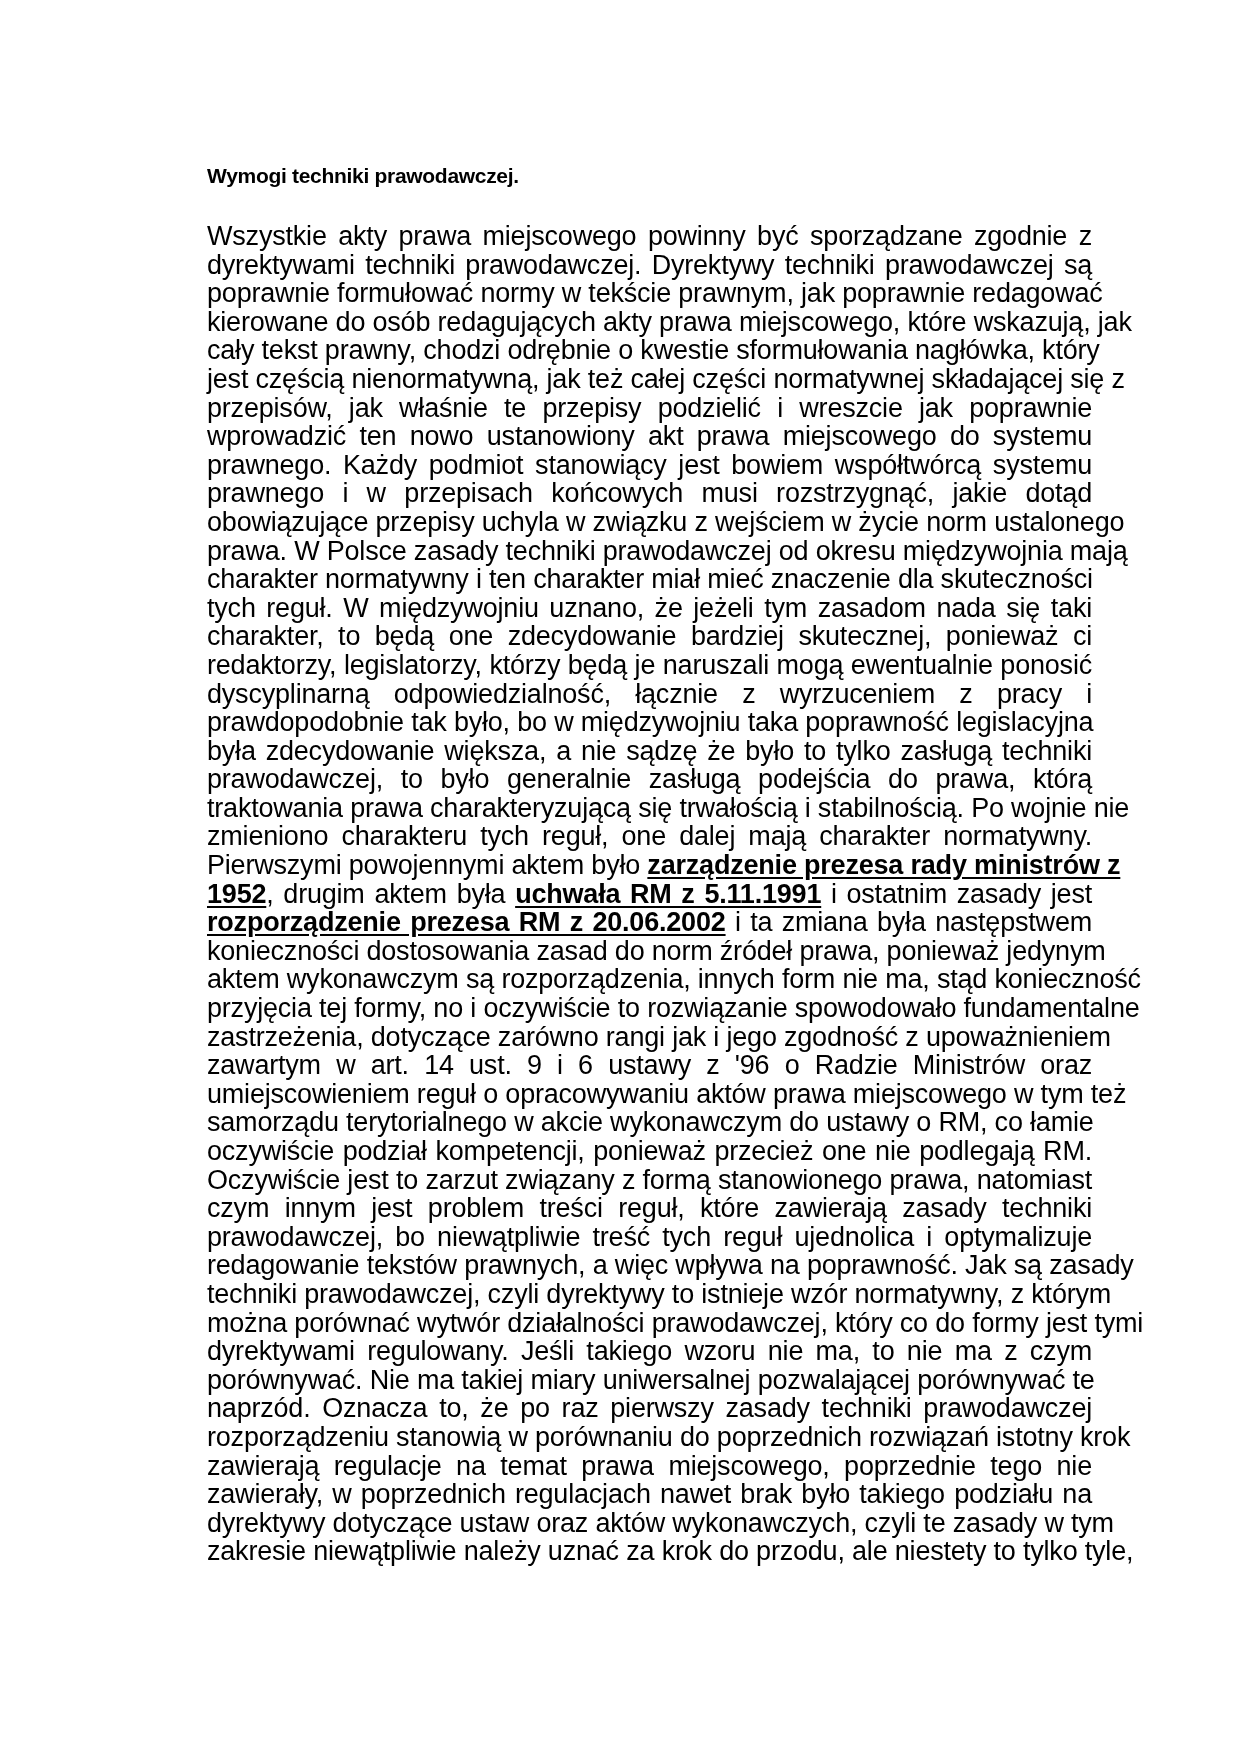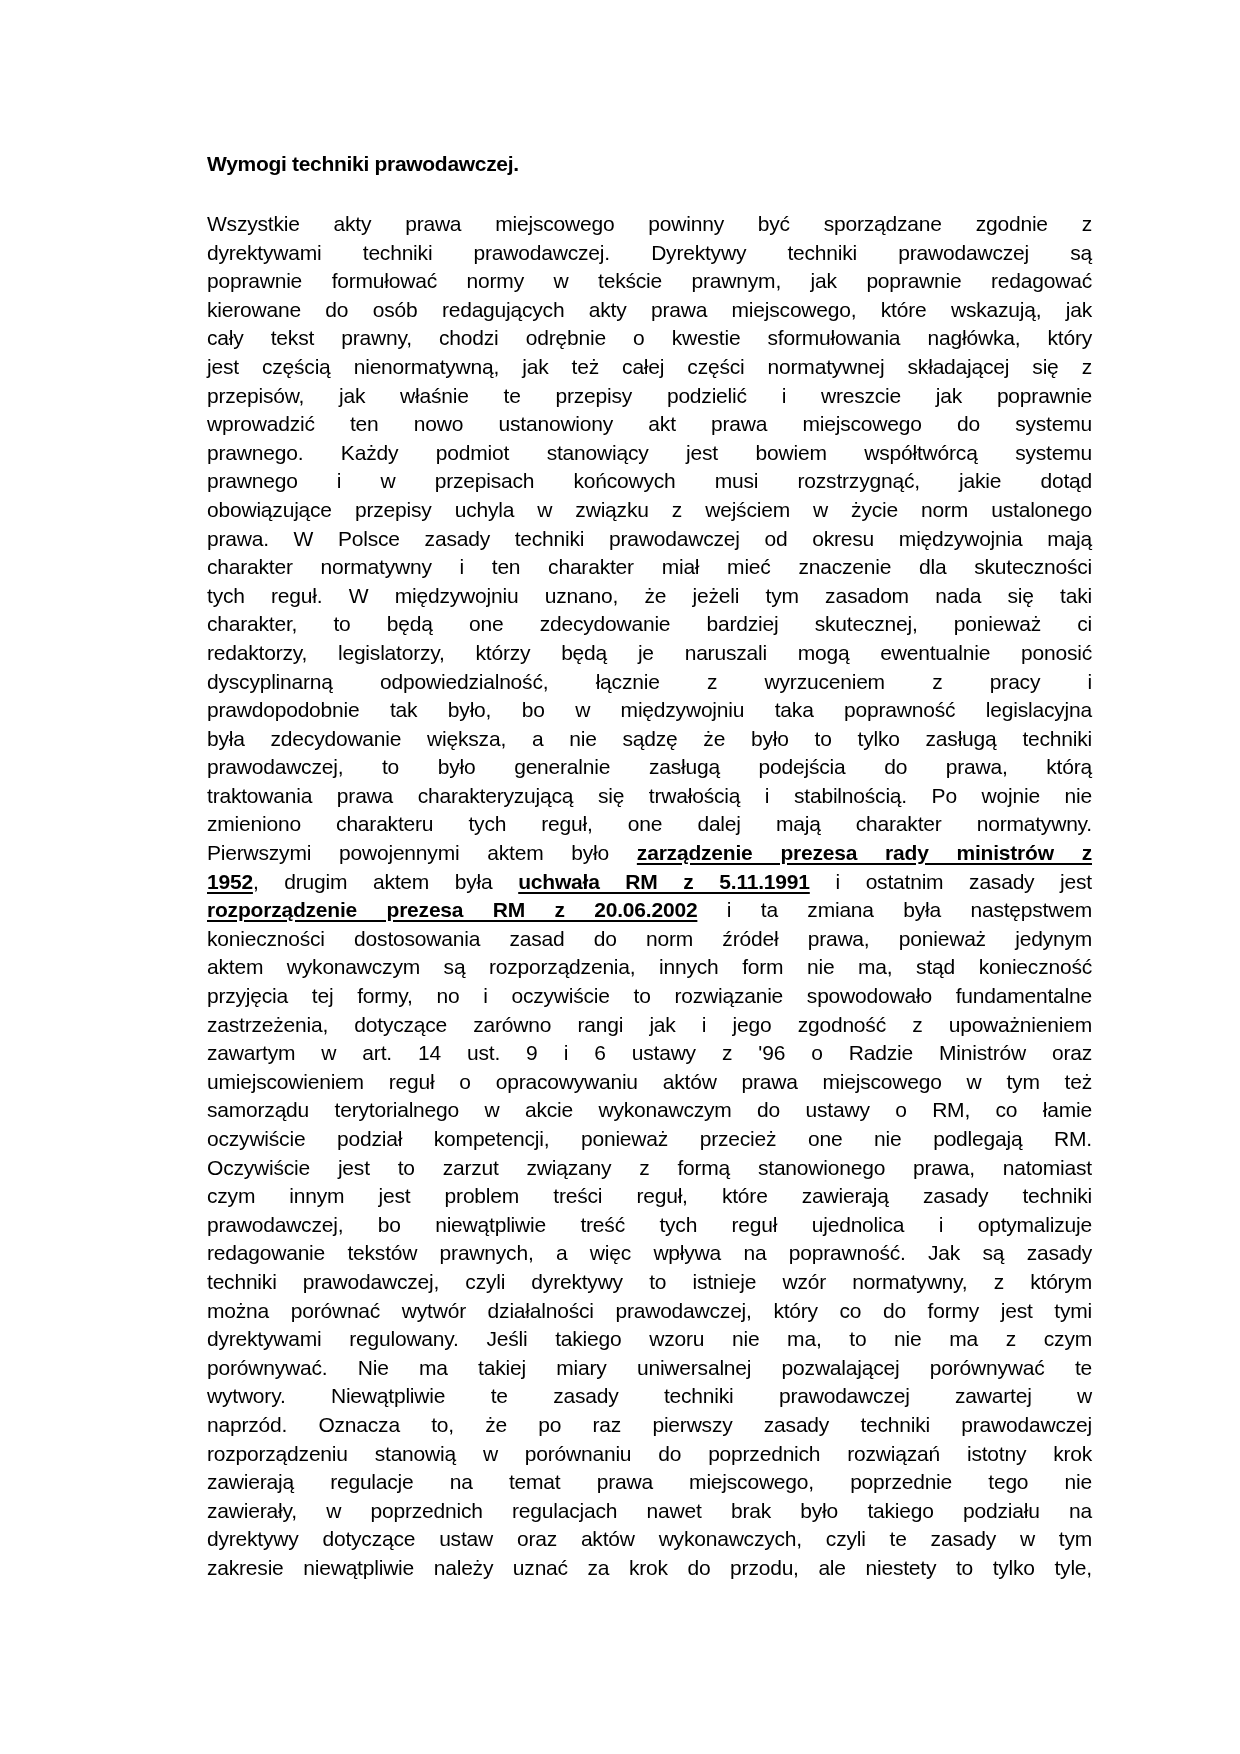--- a/index.html
+++ b/index.html
@@ -1,19 +1,19 @@
 <!DOCTYPE html>
 <html><head>
 <meta charset="utf-8">
 <style>
   html, body { margin:0; padding:0; background:#ffffff; }
   body { width:1240px; height:1754px; position:relative; overflow:hidden; }
   .page { position:absolute; left:207px; top:148px; width:885px; color:#000; font-family:"Liberation Sans", sans-serif; }
-  .title { font-weight:bold; font-size:21px; line-height:24px; margin:4px 0 34px 0; letter-spacing:-0.3px; }
-  .line { font-size:21px; line-height:28.6px; height:28.6px; white-space:nowrap; text-align:justify; text-align-last:justify; overflow:visible; letter-spacing:-0.2px; }
+  .title { font-weight:bold; font-size:21px; line-height:24px; margin:16px 0 34px 0; letter-spacing:-0.3px; }
+  .line { font-size:27px; line-height:28.6px; height:28.6px; white-space:nowrap; text-align:justify; text-align-last:justify; overflow:visible; letter-spacing:-0.2px; }
   .u { text-decoration:underline; text-underline-offset:3px;font-weight:bold; }
 </style>
 </head>
 <body>
 
 <div class="page">
   <div class="title">Wymogi techniki prawodawczej.</div>
   <div>
     <div class="line">Wszystkie akty prawa miejscowego powinny być sporządzane zgodnie z</div>
     <div class="line">dyrektywami techniki prawodawczej. Dyrektywy techniki prawodawczej są</div>
@@ -49,21 +49,20 @@
     <div class="line">samorządu terytorialnego w akcie wykonawczym do ustawy o RM, co łamie</div>
     <div class="line">oczywiście podział kompetencji, ponieważ przecież one nie podlegają RM.</div>
     <div class="line">Oczywiście jest to zarzut związany z formą stanowionego prawa, natomiast</div>
     <div class="line">czym innym jest problem treści reguł, które zawierają zasady techniki</div>
     <div class="line">prawodawczej, bo niewątpliwie treść tych reguł ujednolica i optymalizuje</div>
     <div class="line">redagowanie tekstów prawnych, a więc wpływa na poprawność. Jak są zasady</div>
     <div class="line">techniki prawodawczej, czyli dyrektywy to istnieje wzór normatywny, z którym</div>
     <div class="line">można porównać wytwór działalności prawodawczej, który co do formy jest tymi</div>
     <div class="line">dyrektywami regulowany. Jeśli takiego wzoru nie ma, to nie ma z czym</div>
     <div class="line">porównywać. Nie ma takiej miary uniwersalnej pozwalającej porównywać te</div>
-    <div class="line">wytwory. Niewątpliwie te zasady techniki prawodawczej zawartej w</div>
     <div class="line">naprzód. Oznacza to, że po raz pierwszy zasady techniki prawodawczej</div>
     <div class="line">rozporządzeniu stanowią w porównaniu do poprzednich rozwiązań istotny krok</div>
     <div class="line">zawierają regulacje na temat prawa miejscowego, poprzednie tego nie</div>
     <div class="line">zawierały, w poprzednich regulacjach nawet brak było takiego podziału na</div>
     <div class="line">dyrektywy dotyczące ustaw oraz aktów wykonawczych, czyli te zasady w tym</div>
     <div class="line">zakresie niewątpliwie należy uznać za krok do przodu, ale niestety to tylko tyle,</div>
   </div>
 </div>
 
 </body></html>

